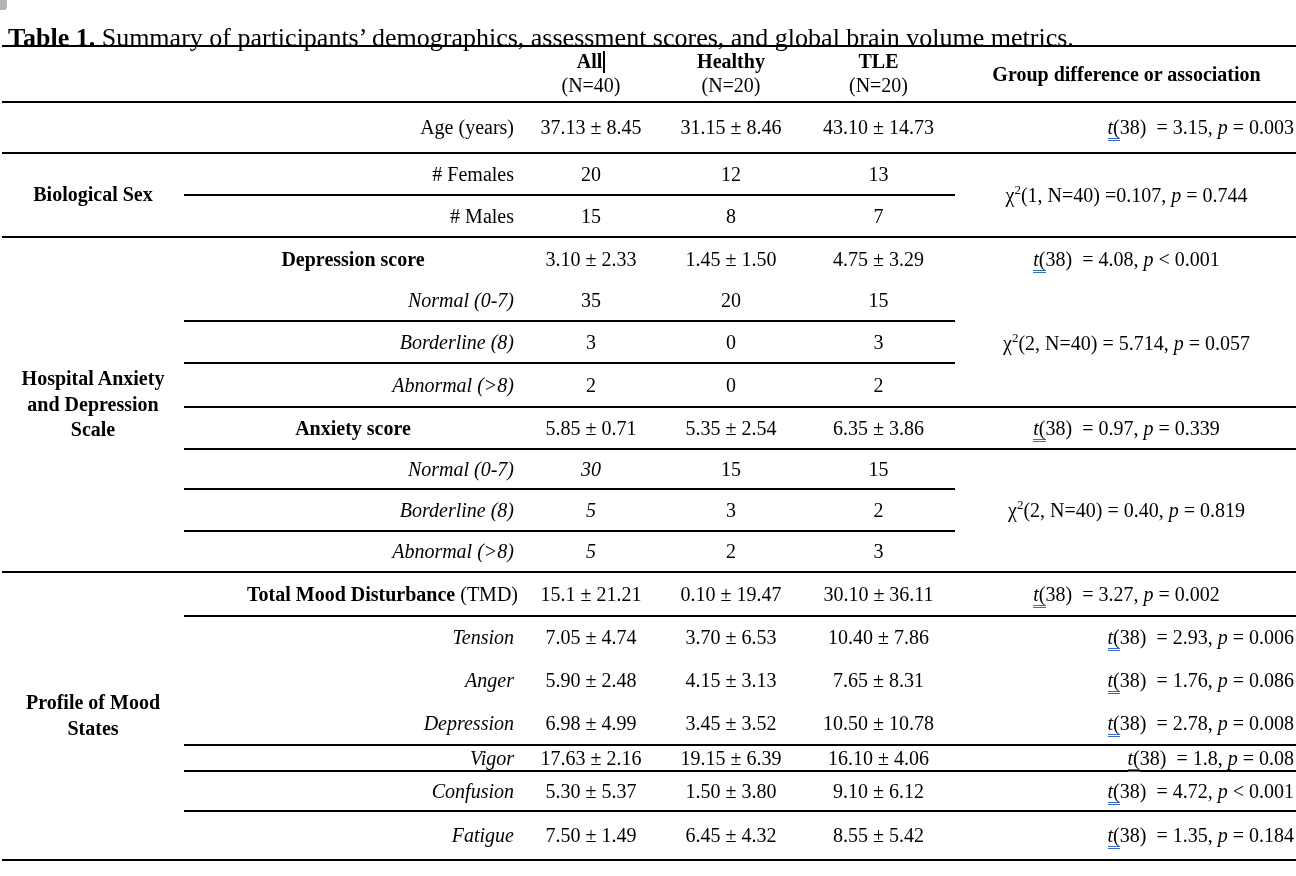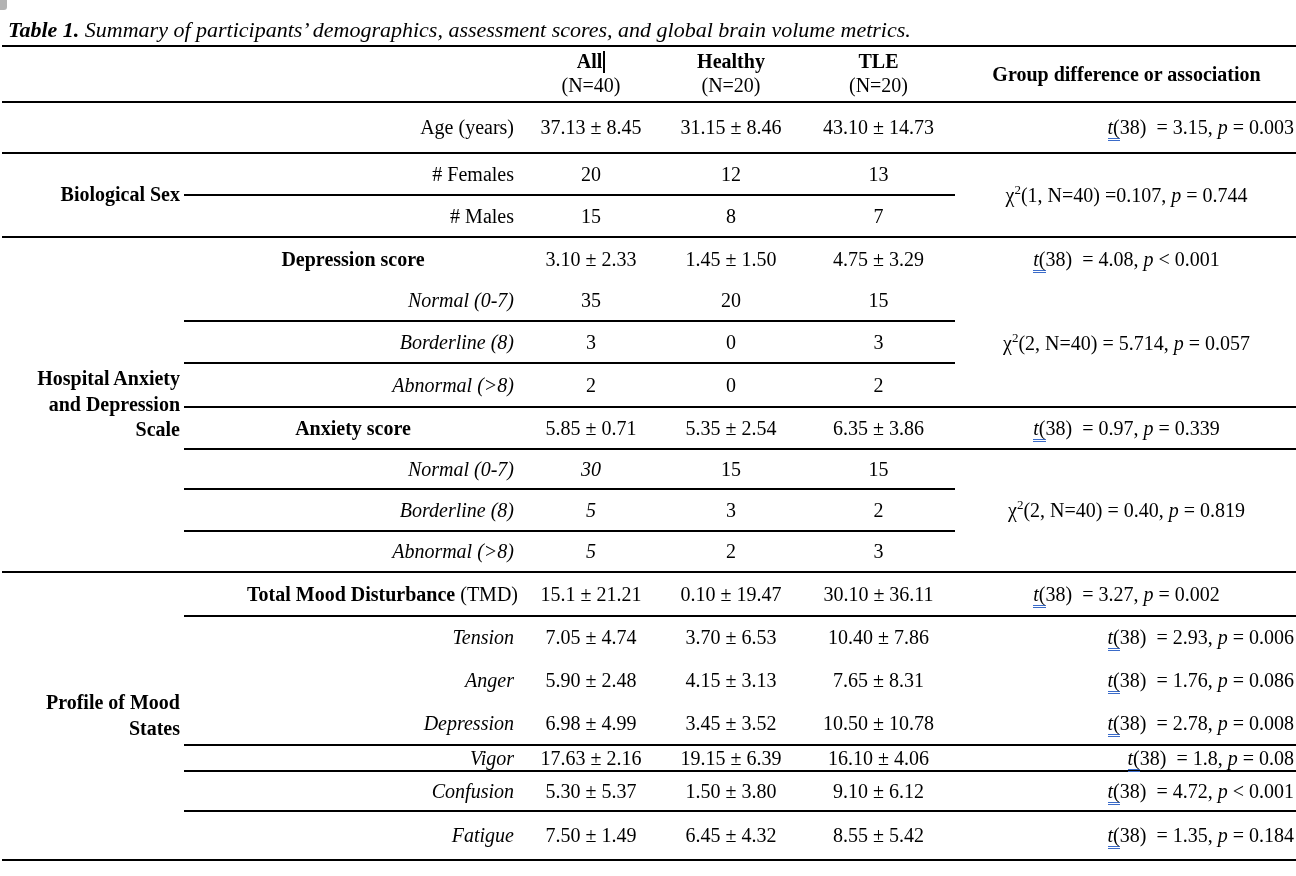--- a/index.html
+++ b/index.html
@@ -2,33 +2,33 @@
 <html><head>
 <meta charset="utf-8">
 <style>
   html,body{margin:0;padding:0;}
   body{
     width:1296px;height:876px;position:relative;background:#ffffff;
     font-family:"Liberation Serif","DejaVu Serif",serif;color:#000;
     overflow:hidden;
   }
   .corner-artifact{position:absolute;left:0;top:0;width:7px;height:10px;background:#9a9a9a;border-radius:0 0 3px 0;opacity:.75;}
-  .title{position:absolute;left:8px;top:17px;font-size:22px;white-space:pre-wrap;font-style:italic;}
+  .title{position:absolute;left:8px;top:23px;font-size:26px;white-space:pre-wrap;}
   .title b{font-weight:bold;}
   table{
     position:absolute;left:2px;top:45px;width:1296px;
     border-collapse:collapse;table-layout:fixed;font-size:20px;
   }
   th,td{padding:0;margin:0;vertical-align:middle;font-weight:normal;}
   thead th{border-top:2px solid #000;border-bottom:2px solid #000;}
   .hname{font-weight:bold;line-height:1.18;text-align:center;}
   .hsub{font-weight:normal;line-height:1.18;text-align:center;}
   .hstat{font-weight:bold;text-align:center;line-height:1.15;}
   .bb{border-bottom:2px solid #000;}
-  .grp{text-align:right;font-weight:bold;line-height:1.28;padding:12px 4px;}
+  .grp{text-align:center;font-weight:bold;line-height:1.28;padding:12px 4px;}
   .lab{text-align:right;padding-right:8px;}
   .lab.bold{text-align:center;font-weight:bold;padding-right:0;}
   .lab.ital{font-style:italic;}
   .lab.tmd{text-align:right;padding-right:4px;}
   .lab.tmd b{font-weight:bold;}
   .val{text-align:center;}
   .val.ital{font-style:italic;margin-top:12px;}
   .stat{white-space:pre-wrap;}
   .stat.center{text-align:center;padding:0 2px;}
   .stat.right{text-align:right;padding-right:4px;}

